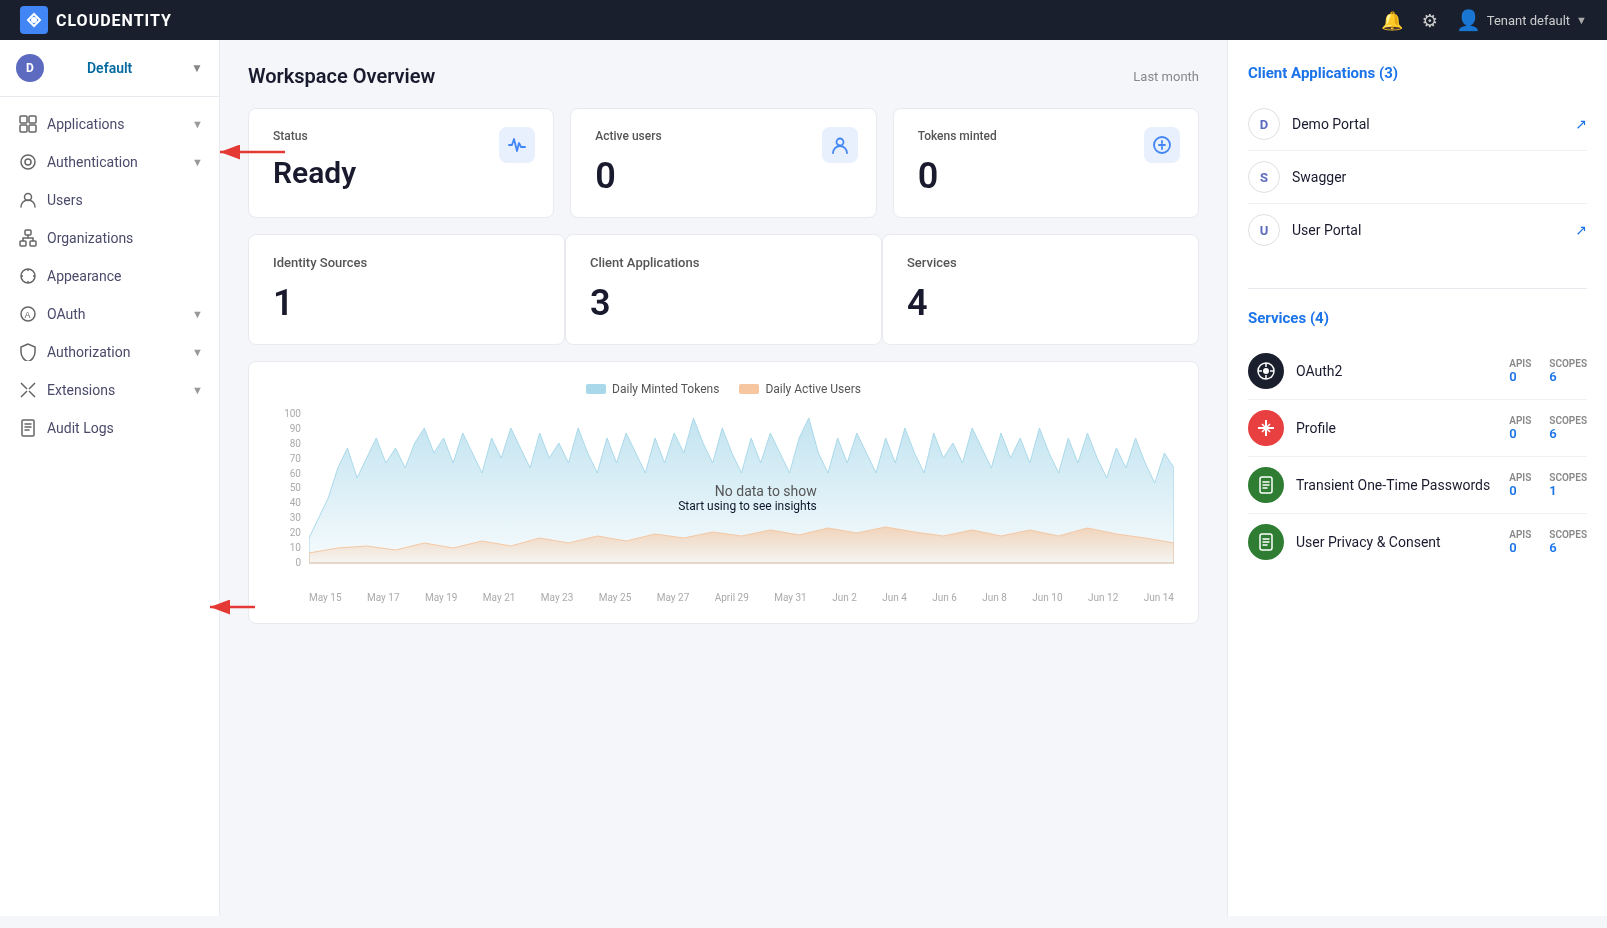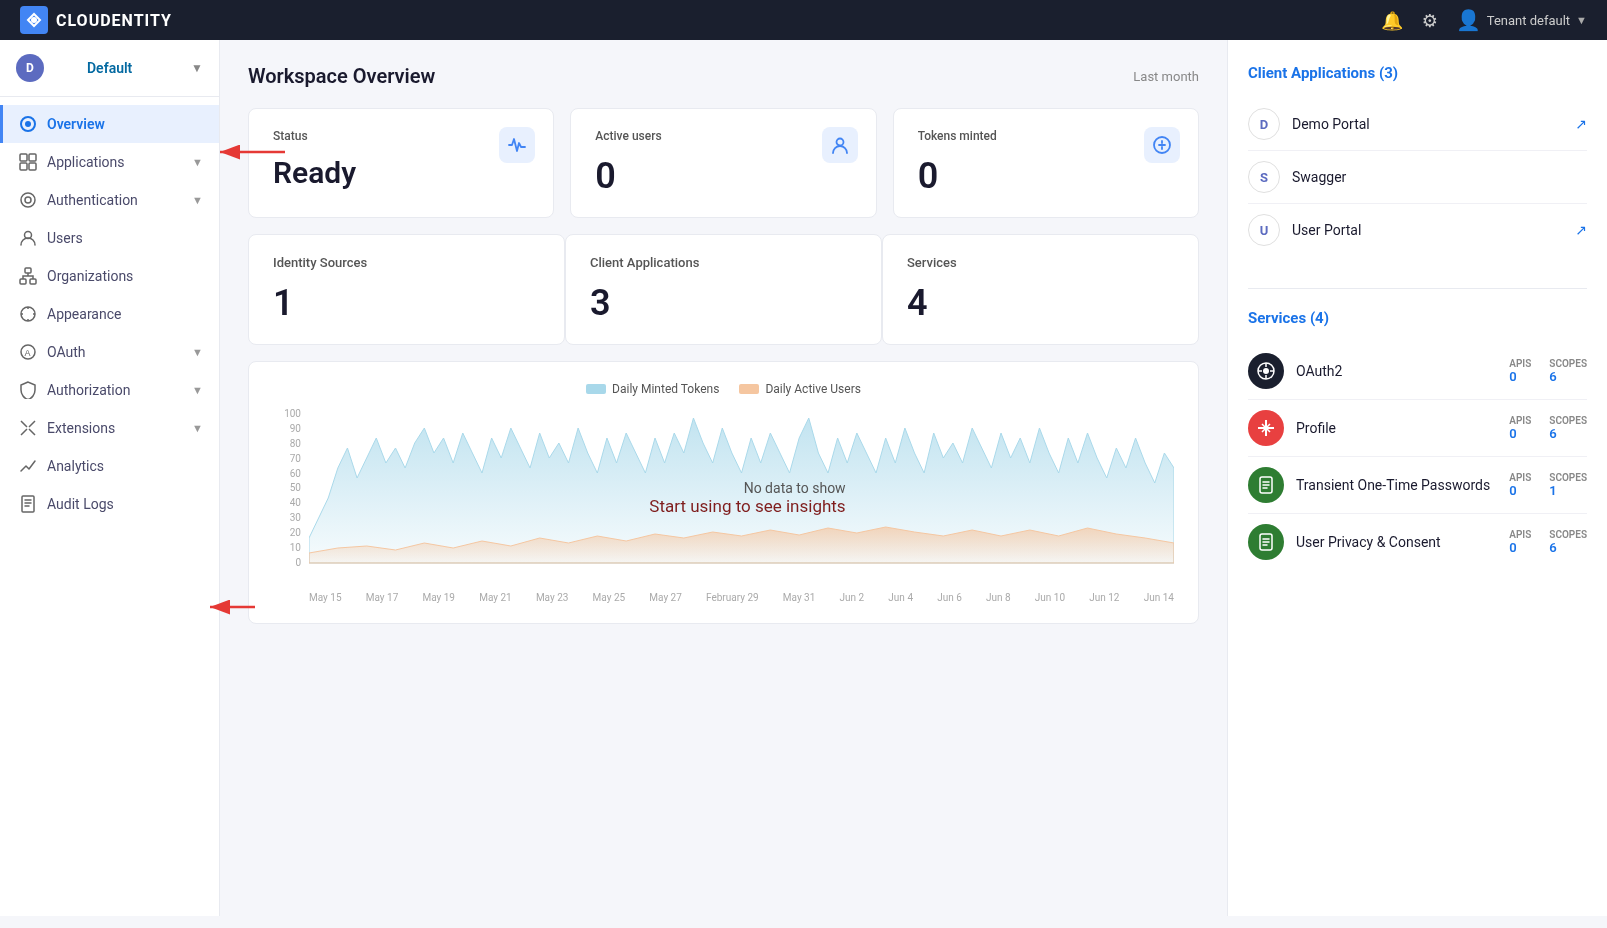--- a/index.html
+++ b/index.html
@@ -74,21 +74,21 @@
       padding: 20px 24px; margin-bottom: 16px; position: relative;
     }
     .chart-legend { display: flex; gap: 20px; margin-bottom: 12px; justify-content: center; }
     .legend-item { display: flex; align-items: center; gap: 6px; font-size: 12px; color: #555; }
     .legend-dot { width: 20px; height: 10px; border-radius: 2px; }
     .chart-area { position: relative; height: 180px; }
     .chart-labels-y { position: absolute; left: 0; top: 0; bottom: 20px; display: flex; flex-direction: column; justify-content: space-between; font-size: 10px; color: #aaa; width: 28px; text-align: right; }
     .chart-content { margin-left: 36px; height: 100%; position: relative; }
     .chart-no-data { position: absolute; top: 50%; left: 50%; transform: translate(-50%, -50%); text-align: right; }
     .chart-no-data-title { font-size: 14px; color: #555; }
-    .chart-no-data-sub { font-size: 17px; color: #7f1d1d; margin-left: 12px; }
+    .chart-no-data-sub { font-size: 12px; color: #0f172a; margin-left: 12px; }
     .chart-x-labels { display: flex; justify-content: space-between; margin-left: 36px; margin-top: 4px; }
     .chart-x-label { font-size: 10px; color: #aaa; }
     .chart-svg { width: 100%; height: 160px; }
 
     
     .right-panel { width: 380px; background: #fff; border-left: 1px solid #e8eaf0; padding: 24px 20px; overflow-y: auto; flex-shrink: 0; }
     .panel-section { margin-bottom: 32px; }
     .panel-section-title { font-size: 15px; font-weight: 700; color: #1a1a2e; margin-bottom: 16px; }
     .panel-section-title span { color: #1a73e8; }
     .app-item { display: flex; align-items: center; padding: 10px 0; border-bottom: 1px solid #f0f0f5; }
@@ -137,29 +137,20 @@
 
   <div class="sidebar">
     <div class="workspace-selector">
       <div class="workspace-selector-left">
         <div class="ws-avatar">D</div>
         <span class="ws-name">Default</span>
       </div>
       <span style="font-size:12px;color:#888;">▼</span>
     </div>
     <nav class="sidebar-nav">
-      <div class="nav-item active">
-        <span class="nav-icon">
-          <svg width="18" height="18" viewBox="0 0 18 18" fill="none">
-              <circle cx="9" cy="9" r="7" stroke="#1a73e8" stroke-width="2"></circle>
-              <circle cx="9" cy="9" r="3" fill="#1a73e8"></circle>
-            </svg>
-        </span>
-        <span class="nav-label">Overview</span>
-      </div>
       <div class="nav-item">
         <span class="nav-icon">
           <svg width="18" height="18" viewBox="0 0 18 18" fill="none">
               <rect x="1" y="1" width="7" height="7" rx="1" stroke="#666" stroke-width="1.5"></rect>
               <rect x="10" y="1" width="7" height="7" rx="1" stroke="#666" stroke-width="1.5"></rect>
               <rect x="1" y="10" width="7" height="7" rx="1" stroke="#666" stroke-width="1.5"></rect>
               <rect x="10" y="10" width="7" height="7" rx="1" stroke="#666" stroke-width="1.5"></rect>
             </svg>
         </span>
         <span class="nav-label">Applications</span>
@@ -224,28 +215,20 @@
         <span class="chevron">▼</span>
       </div>
       <div class="nav-item">
         <span class="nav-icon">
           <svg width="18" height="18" viewBox="0 0 18 18" fill="none">
               <path d="M2 2l6 6M16 2l-6 6M2 16l6-6M16 16l-6-6" stroke="#666" stroke-width="1.5"></path>
             </svg>
         </span>
         <span class="nav-label">Extensions</span>
         <span class="chevron">▼</span>
-      </div>
-      <div class="nav-item">
-        <span class="nav-icon">
-          <svg width="18" height="18" viewBox="0 0 18 18" fill="none">
-              <path d="M2 14L7 9l3 3 6-8" stroke="#666" stroke-width="1.5" stroke-linecap="round" stroke-linejoin="round"></path>
-            </svg>
-        </span>
-        <span class="nav-label">Analytics</span>
       </div>
       <div class="nav-item">
         <span class="nav-icon">
           <svg width="18" height="18" viewBox="0 0 18 18" fill="none">
               <rect x="3" y="1" width="12" height="16" rx="1" stroke="#666" stroke-width="1.5"></rect>
               <path d="M6 5h6M6 8h6M6 11h4" stroke="#666" stroke-width="1.5" stroke-linecap="round"></path>
             </svg>
         </span>
         <span class="nav-label">Audit Logs</span>
       </div>
@@ -355,21 +338,21 @@
         </div>
       </div>
       <div class="chart-x-labels">
         <span class="chart-x-label">May 15</span>
         <span class="chart-x-label">May 17</span>
         <span class="chart-x-label">May 19</span>
         <span class="chart-x-label">May 21</span>
         <span class="chart-x-label">May 23</span>
         <span class="chart-x-label">May 25</span>
         <span class="chart-x-label">May 27</span>
-        <span class="chart-x-label">February 29</span>
+        <span class="chart-x-label">April 29</span>
         <span class="chart-x-label">May 31</span>
         <span class="chart-x-label">Jun 2</span>
         <span class="chart-x-label">Jun 4</span>
         <span class="chart-x-label">Jun 6</span>
         <span class="chart-x-label">Jun 8</span>
         <span class="chart-x-label">Jun 10</span>
         <span class="chart-x-label">Jun 12</span>
         <span class="chart-x-label">Jun 14</span>
       </div>
     </div>

